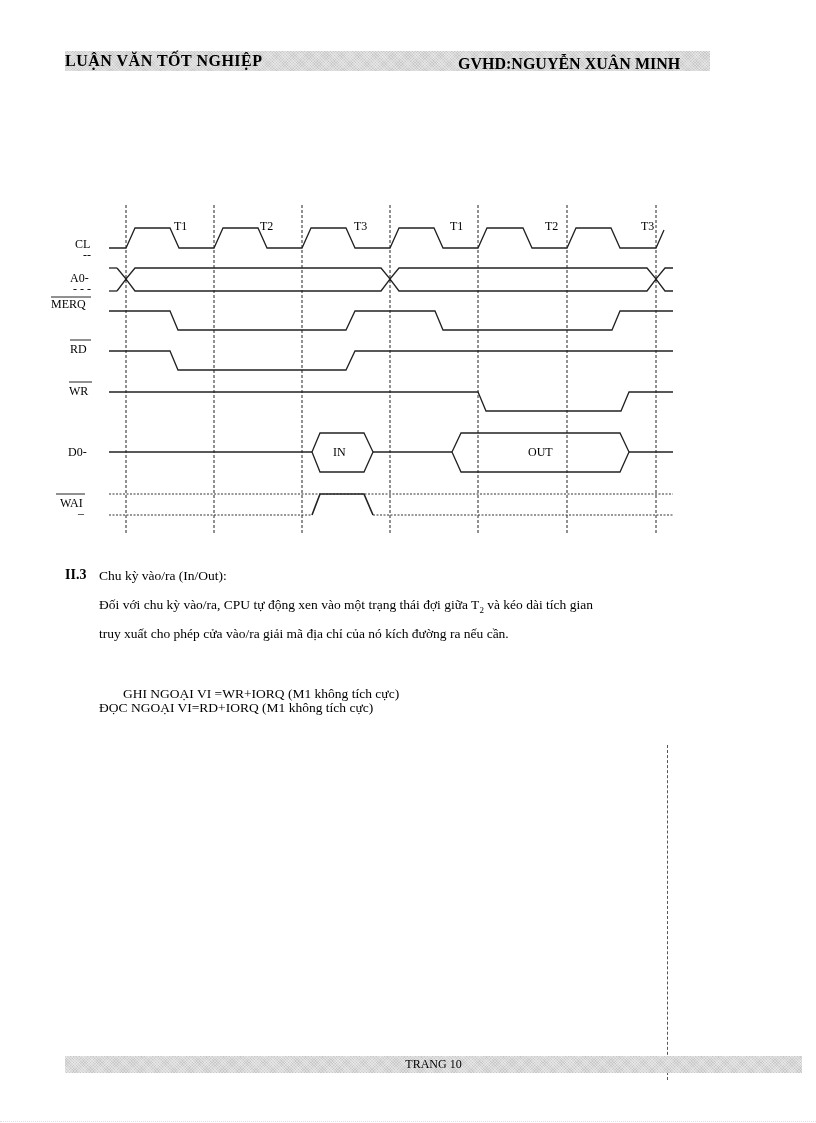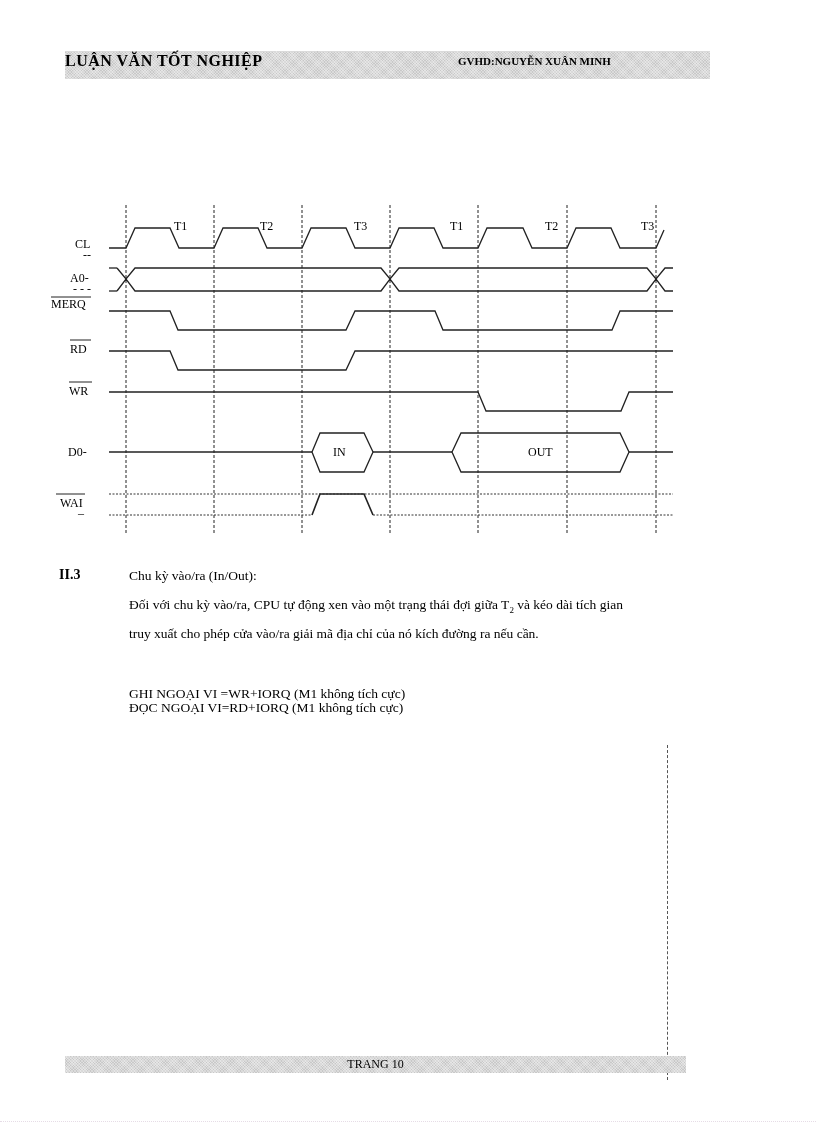--- a/index.html
+++ b/index.html
@@ -4,30 +4,30 @@
 <style>
   html, body { margin:0; padding:0; background:#ffffff; }
   body { width:816px; height:1123px; position:relative; overflow:hidden;
          font-family: "Liberation Serif", "DejaVu Serif", serif; color:#000; }
   .band {
     position:absolute;
     background-color:#d9d9d9;
     background-image: repeating-linear-gradient(45deg, rgba(255,255,255,0.35) 0 1px, transparent 1px 2px),
                       repeating-linear-gradient(-45deg, rgba(150,150,150,0.25) 0 1px, transparent 1px 2px);
   }
-  #header { left:65px; top:51px; width:645px; height:28px; }
+  #header { left:65px; top:51px; width:645px; height:20px; }
   #header .title { position:absolute; left:0; top:1px; font-size:16px; font-weight:bold; letter-spacing:0.5px; }
-  #header .gvhd { position:absolute; left:393px; top:4px; font-size:11px; font-weight:bold; }
-  #footer { left:65px; top:1056px; width:621px; height:17px; }
+  #header .gvhd { position:absolute; left:393px; top:4px; font-size:16px; font-weight:bold; }
+  #footer { left:65px; top:1056px; width:737px; height:17px; }
   #footer .page { position:absolute; left:0; width:100%; top:1px; text-align:center; font-size:12px; }
   svg#timing { position:absolute; left:0; top:0; }
   .lbl { font-family: "Liberation Serif", serif; font-size:12px; fill:#000; }
   .sec { position:absolute; font-size:14px; }
-  #sec-num { left:59px; top:567px; font-weight:bold; }
-  .line { position:absolute; left:129px; font-size:13.5px; white-space:nowrap;font-family:Liberation Serif, serif; }
+  #sec-num { left:65px; top:567px; font-weight:bold; }
+  .line { position:absolute; left:99px; font-size:13.5px; white-space:nowrap;font-family:Liberation Serif, serif; }
   #vline { position:absolute; left:667px; top:745px; height:335px; border-left:1px dashed #555; }
   #bottom-dots { position:absolute; left:0; top:1121px; width:816px; border-top:1px dotted #e6dce6; }
 </style>
 </head>
 <body>
 
 <div id="header" class="band">
   <span class="title">LUẬN VĂN TỐT NGHIỆP</span>
   <span class="gvhd">GVHD:NGUYỄN   XUÂN MINH</span>
 </div>
@@ -99,20 +99,20 @@
   <text class="lbl" x="528" y="456">OUT</text>
 </svg>
 
 <div id="sec-num" class="sec">II.3</div>
 <div class="line" style="top:568px;">Chu kỳ vào/ra (In/Out):</div>
 <div class="line" style="top:597px;">
   <span>Đối với chu kỳ vào/ra, CPU tự động xen vào một trạng thái đợi giữa T</span><sub style="font-size:9px">2</sub><span> và kéo dài tích gian</span>
 </div>
 <div class="line" style="top:626px;">truy xuất cho phép cửa vào/ra giải mã địa chỉ của nó kích đường ra nếu cần.</div>
 <div class="line" style="top:656px;margin-top:44px;">ĐỌC NGOẠI VI=RD+IORQ  (M1 không tích cực)</div>
-<div class="line" style="top:686px;">GHI NGOẠI VI =WR+IORQ (M1 không tích cực)</div>
+<div class="line" style="top:686px;margin-left:24px;">GHI NGOẠI VI =WR+IORQ (M1 không tích cực)</div>
 
 <div id="vline"></div>
 
 <div id="footer" class="band">
   <div class="page">TRANG 10</div>
 </div>
 <div id="bottom-dots"></div>
 
 </body></html>

